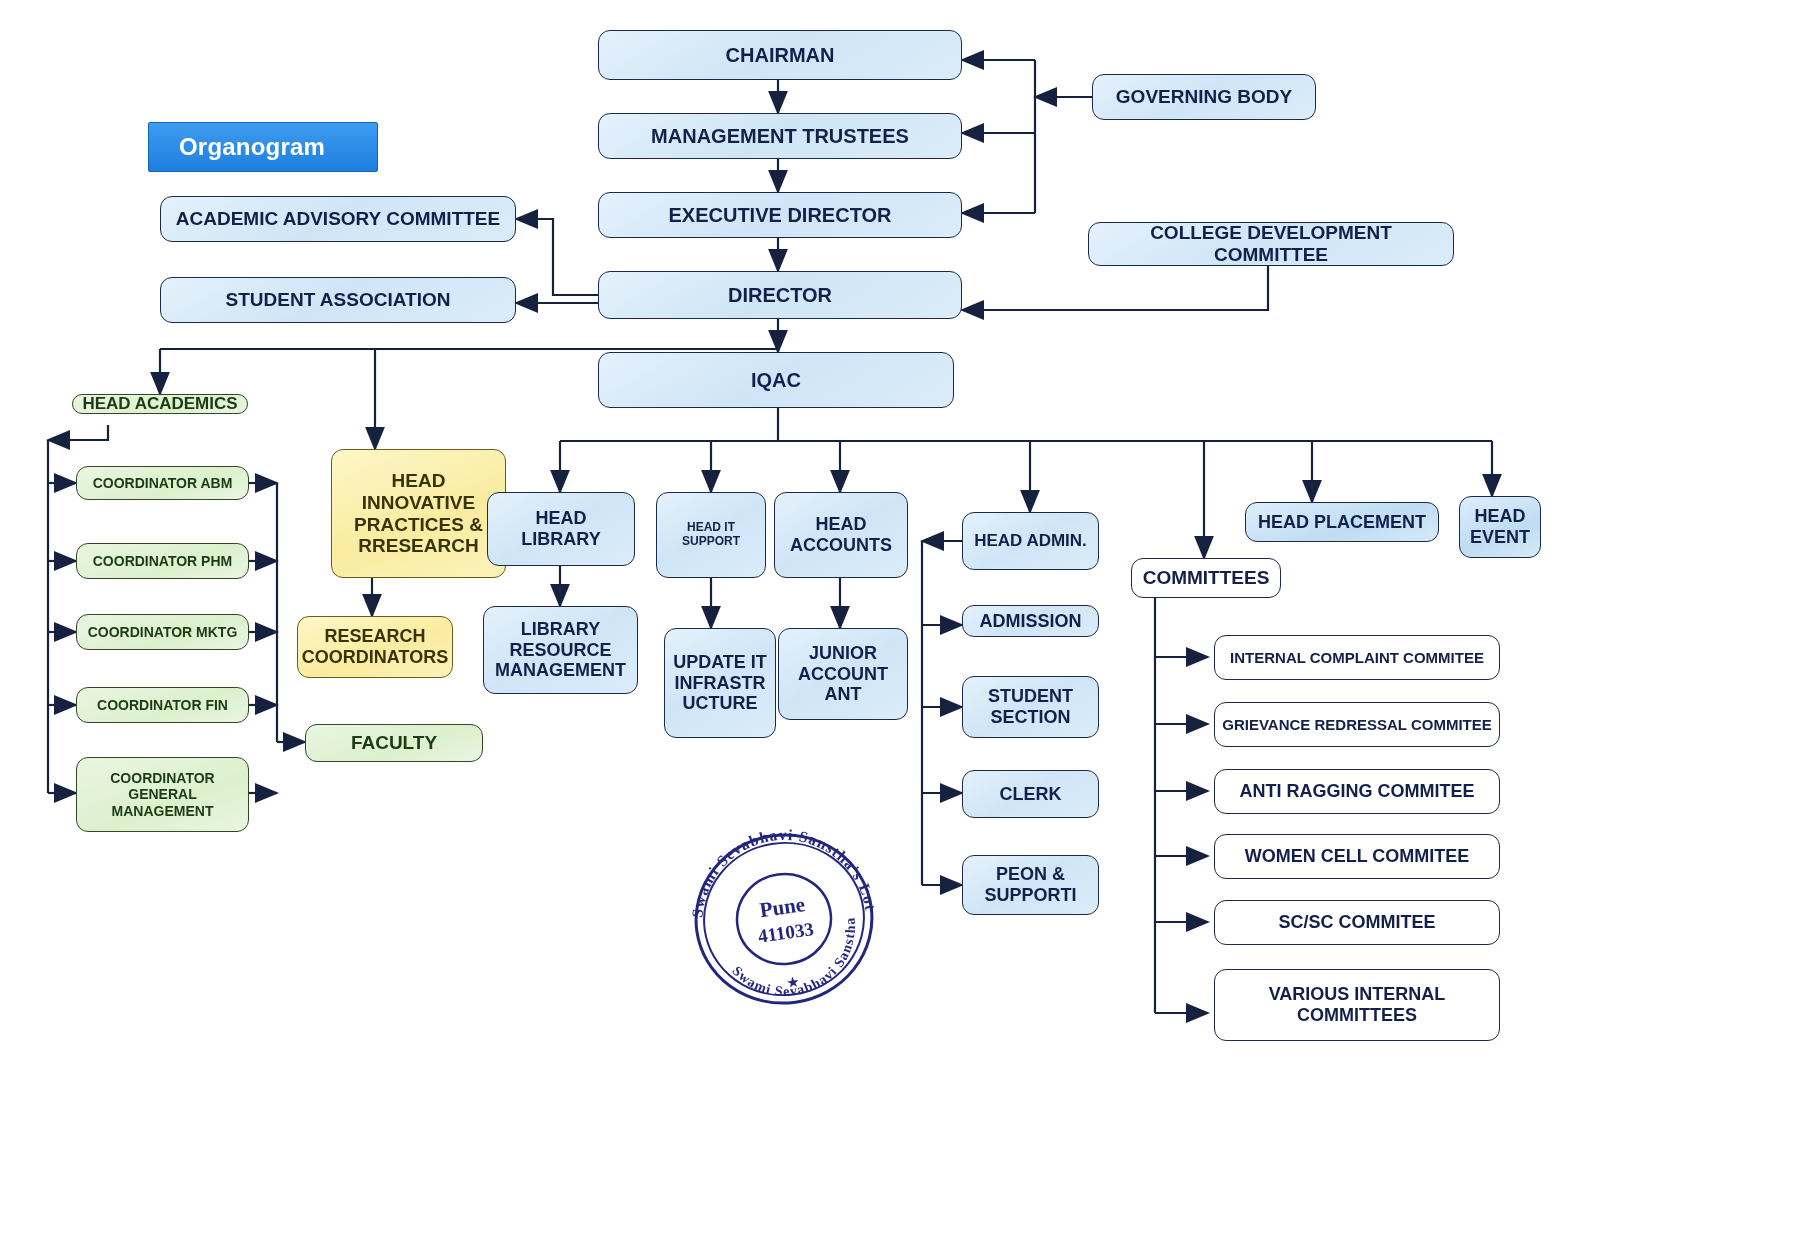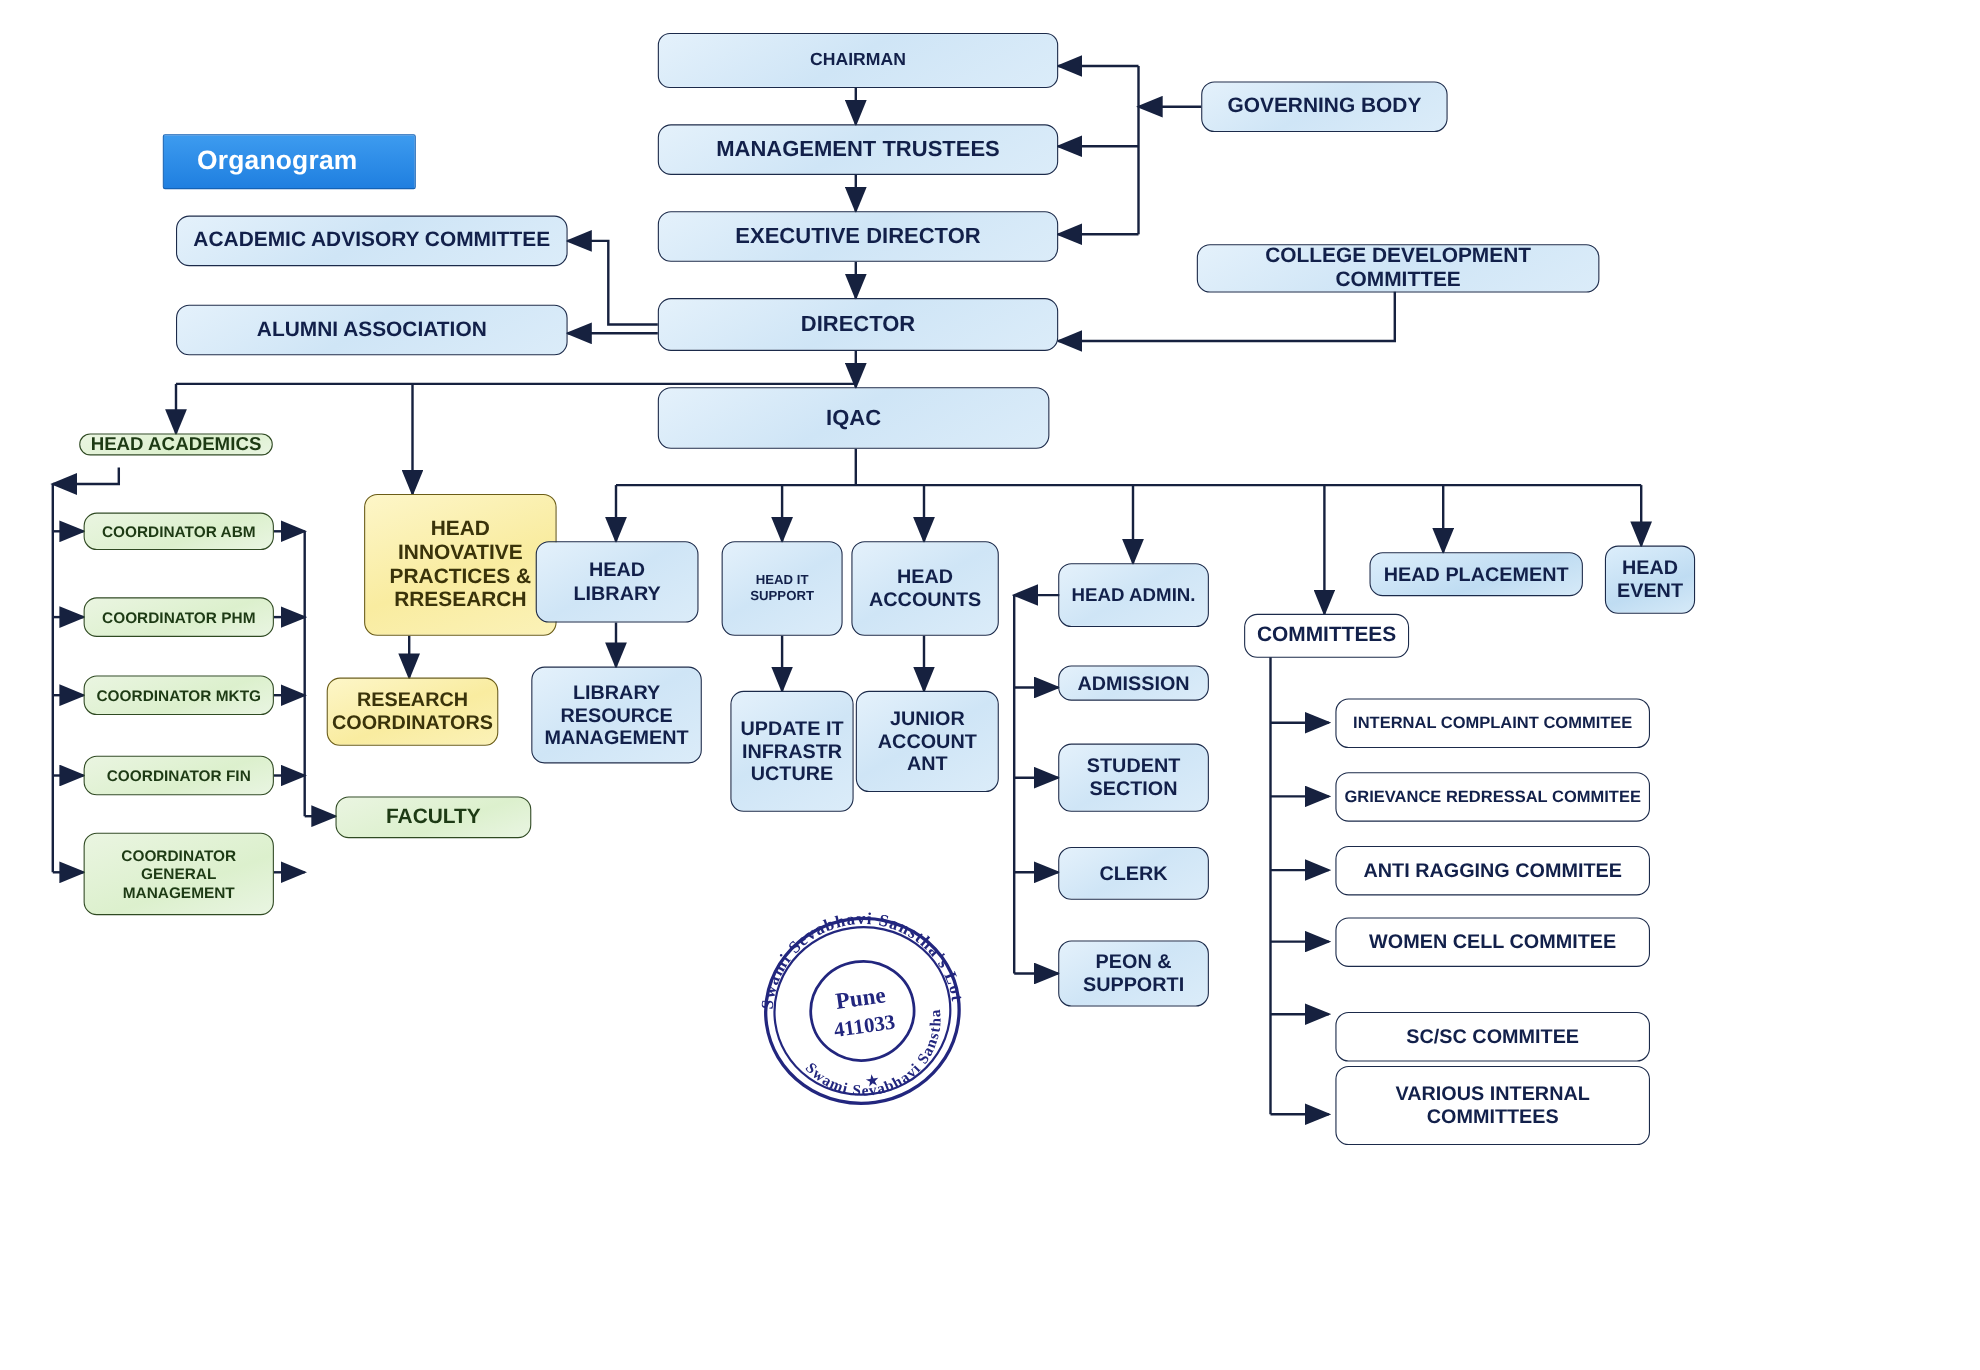--- a/index.html
+++ b/index.html
@@ -113,21 +113,21 @@
       <path d="M922,541 L922,885"></path>
 
       <path d="M1155,594 L1155,1013"></path>
     </g>
   </svg>
 
   <div class="ttl" style="left:148px;top:122px;width:198px;height:48px;font-size:24px;">
     <span>Organogram</span>
   </div>
 
-  <div class="node blue" style="left:598px;top:30px;width:364px;height:50px;font-size:16px;border-radius:11px;">
+  <div class="node blue" style="left:598px;top:30px;width:364px;height:50px;font-size:20px;">
     <span>CHAIRMAN</span>
     </div>
 
   <div class="node blue" style="left:1092px;top:74px;width:224px;height:46px;font-size:19px;">
     <span>GOVERNING BODY</span>
     </div>
 
   <div class="node blue" style="left:598px;top:113px;width:364px;height:46px;font-size:20px;">
     <span>MANAGEMENT TRUSTEES</span>
     </div>
@@ -142,21 +142,21 @@
 
   <div class="node blue" style="left:1088px;top:222px;width:366px;height:44px;font-size:19px;">
     <span>COLLEGE DEVELOPMENT COMMITTEE</span>
     </div>
 
   <div class="node blue" style="left:598px;top:271px;width:364px;height:48px;font-size:20px;">
     <span>DIRECTOR</span>
     </div>
 
   <div class="node blue" style="left:160px;top:277px;width:356px;height:46px;font-size:19px;">
-    <span>ALUMNI ASSOCIATION</span>
+    <span>STUDENT ASSOCIATION</span>
     </div>
 
   <div class="node blue" style="left:598px;top:352px;width:356px;height:56px;font-size:20px;">
     <span>IQAC</span>
     </div>
 
   <div class="node green" style="left:72px;top:394px;width:176px;height:20px;font-size:17px;">
     <span>HEAD ACADEMICS</span>
     </div>
 
@@ -257,21 +257,21 @@
     </div>
 
   <div class="node white" style="left:1214px;top:769px;width:286px;height:45px;font-size:18px;">
     <span>ANTI RAGGING COMMITEE</span>
     </div>
 
   <div class="node white" style="left:1214px;top:834px;width:286px;height:45px;font-size:18px;">
     <span>WOMEN CELL COMMITEE</span>
     </div>
 
-  <div class="node white" style="left:1214px;top:900px;width:286px;height:45px;font-size:18px;margin-top:20px;">
+  <div class="node white" style="left:1214px;top:900px;width:286px;height:45px;font-size:18px;">
     <span>SC/SC COMMITEE</span>
     </div>
 
   <div class="node white" style="left:1214px;top:969px;width:286px;height:72px;font-size:18px;">
     <span>VARIOUS INTERNAL COMMITTEES</span>
     </div>
 
   <div class="stamp" style="left:684px;top:822px;width:200px;height:190px;">
     <svg viewBox="0 0 200 190" width="200" height="190">
       <defs>

